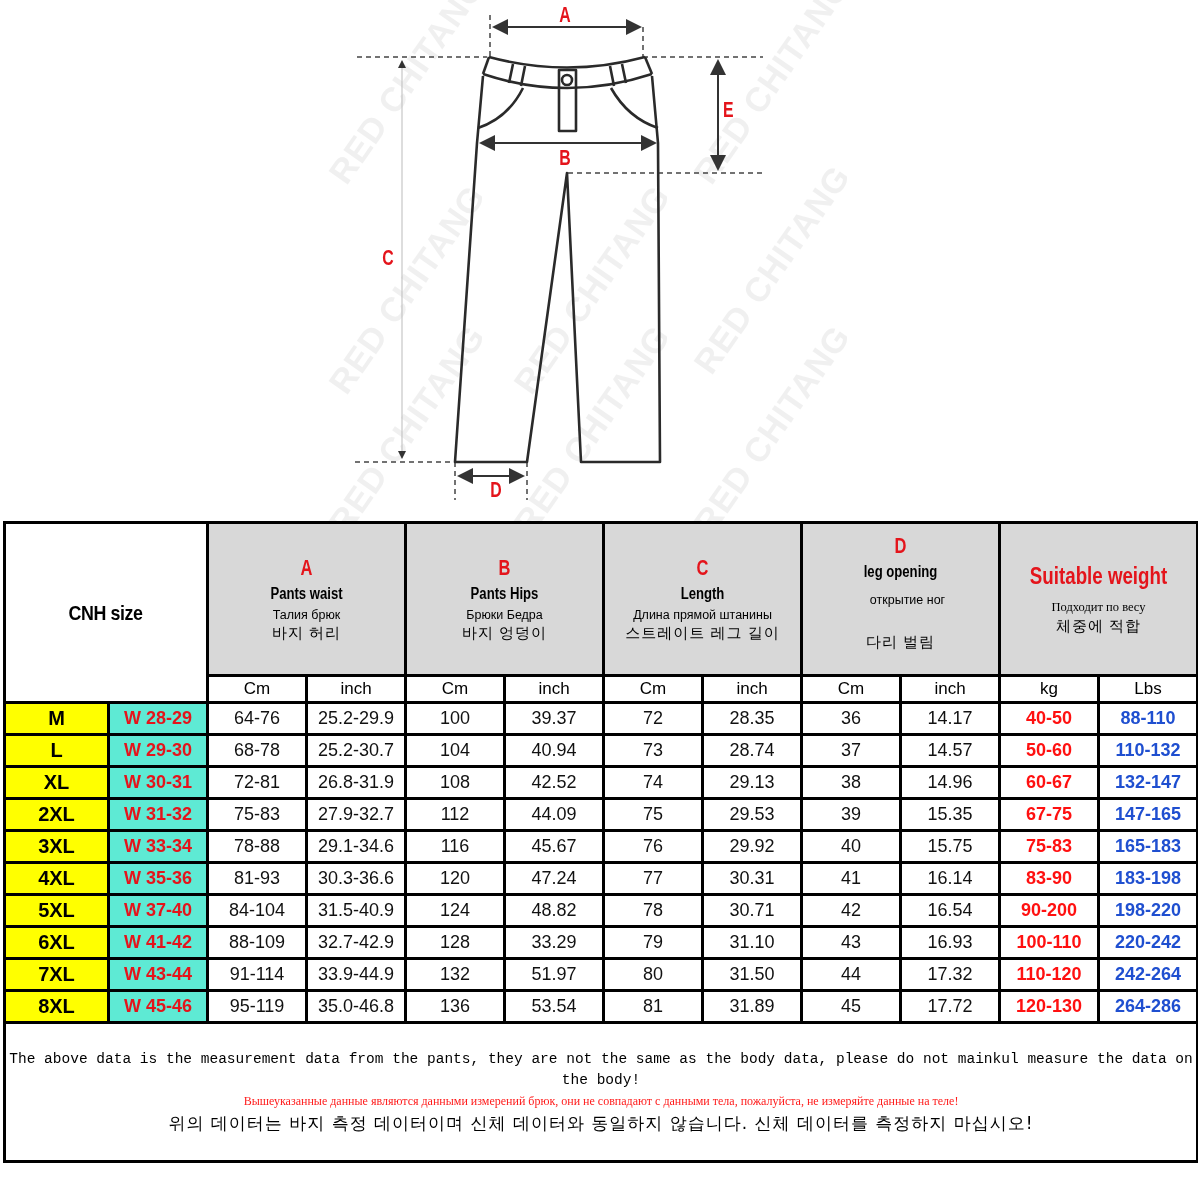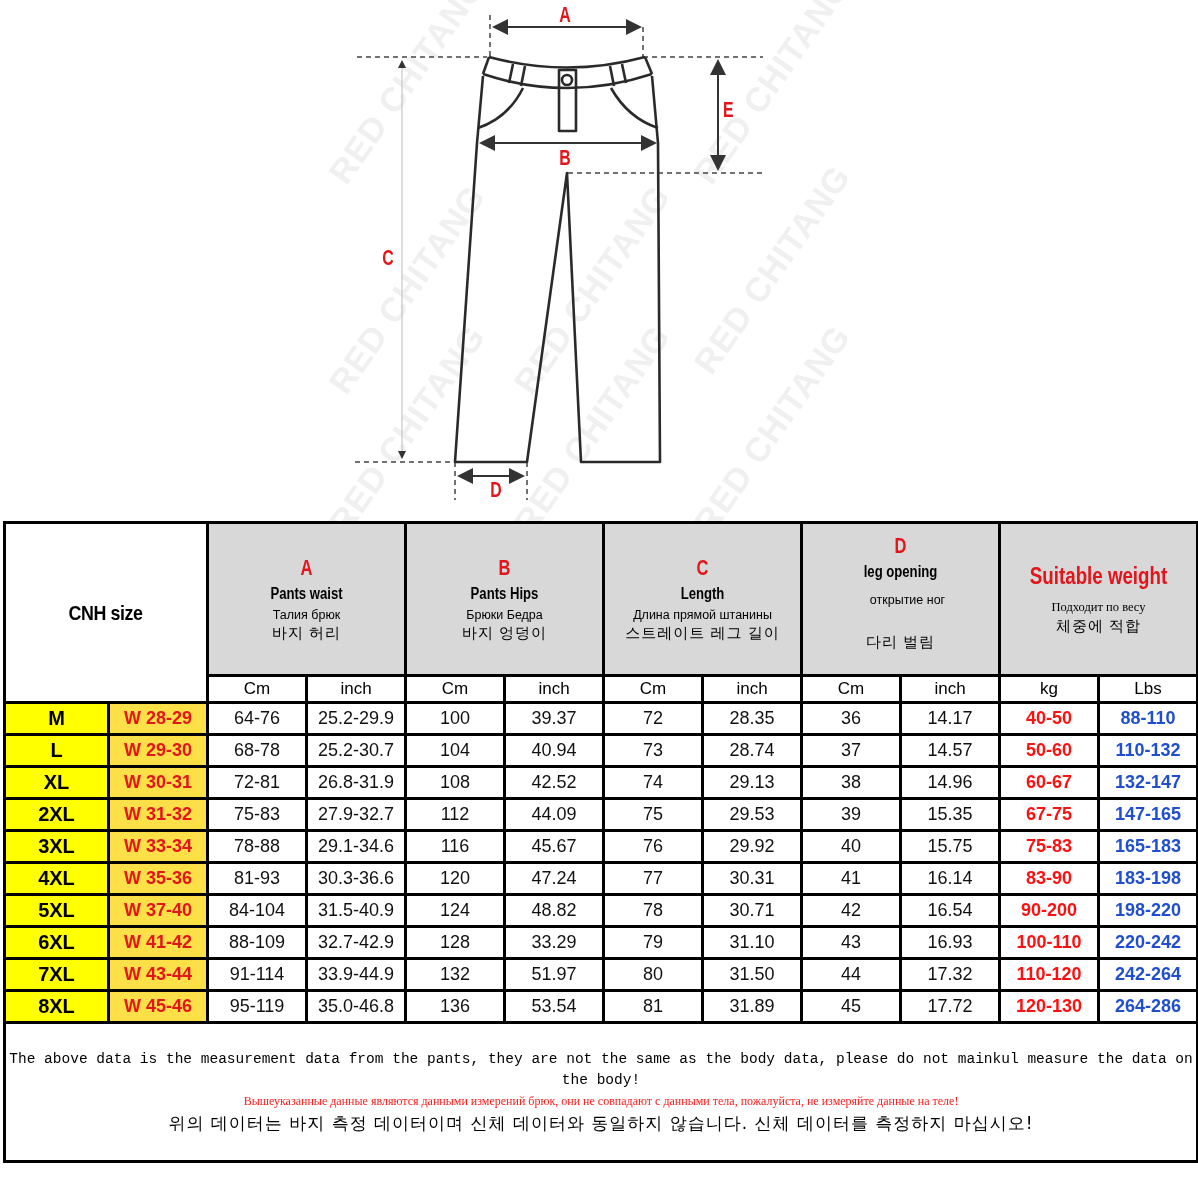--- a/index.html
+++ b/index.html
@@ -13,21 +13,21 @@
   .hdr { background:#d8d8d8; height:150px; }
   .cnh { background:#fff; font-family:"Liberation Sans", sans-serif; font-weight:bold; font-size:21px; letter-spacing:-0.5px; transform:scaleX(0.85); }
   .hletter { color:#e4141b; font-weight:bold; font-size:22px; display:block; transform:scaleX(0.75); }
   .hname { color:#000; font-weight:bold; font-size:16px; display:block; transform:scaleX(0.82); margin-top:4px; }
   .hru { color:#000; font-size:12.5px; display:block; margin-top:5px; }
   .hko { color:#000; font-size:15px; display:block; margin-top:2px; letter-spacing:1px;text-align:center; }
   .hred { color:#e4141b; font-weight:bold; font-size:24px; display:block; transform:scaleX(0.78); }
   .unit td, td.unit { height:24px; font-size:17px; color:#000; }
   .row td { height:29px; font-size:18px; color:#111; }
   td.size { background:#ffff00; font-weight:bold; font-size:20px; color:#000; }
-  td.waist { background:#fde047; font-weight:bold; font-size:18px; color:#e4141b; }
+  td.waist { background:#5eead4; font-weight:bold; font-size:18px; color:#e4141b; }
   td.kg { font-weight:bold; color:#ff1010; }
   td.lbs { font-weight:bold; color:#1f4fd0; }
   td.notes { height:136px; text-align:center; vertical-align:middle; padding:0 14px; }
   .note-en { font-family:"Liberation Mono", monospace; font-size:14.5px; color:#000; line-height:21px; display:block; }
   .note-ru { font-family:Liberation Serif, serif; font-size:12px; color:#ff1a1a; line-height:21px; display:block; }
   .note-ko { font-family:"DejaVu Sans", sans-serif; font-size:17px; color:#000; line-height:23px; display:block; letter-spacing:1px; }
 </style>
 </head>
 <body>
 

